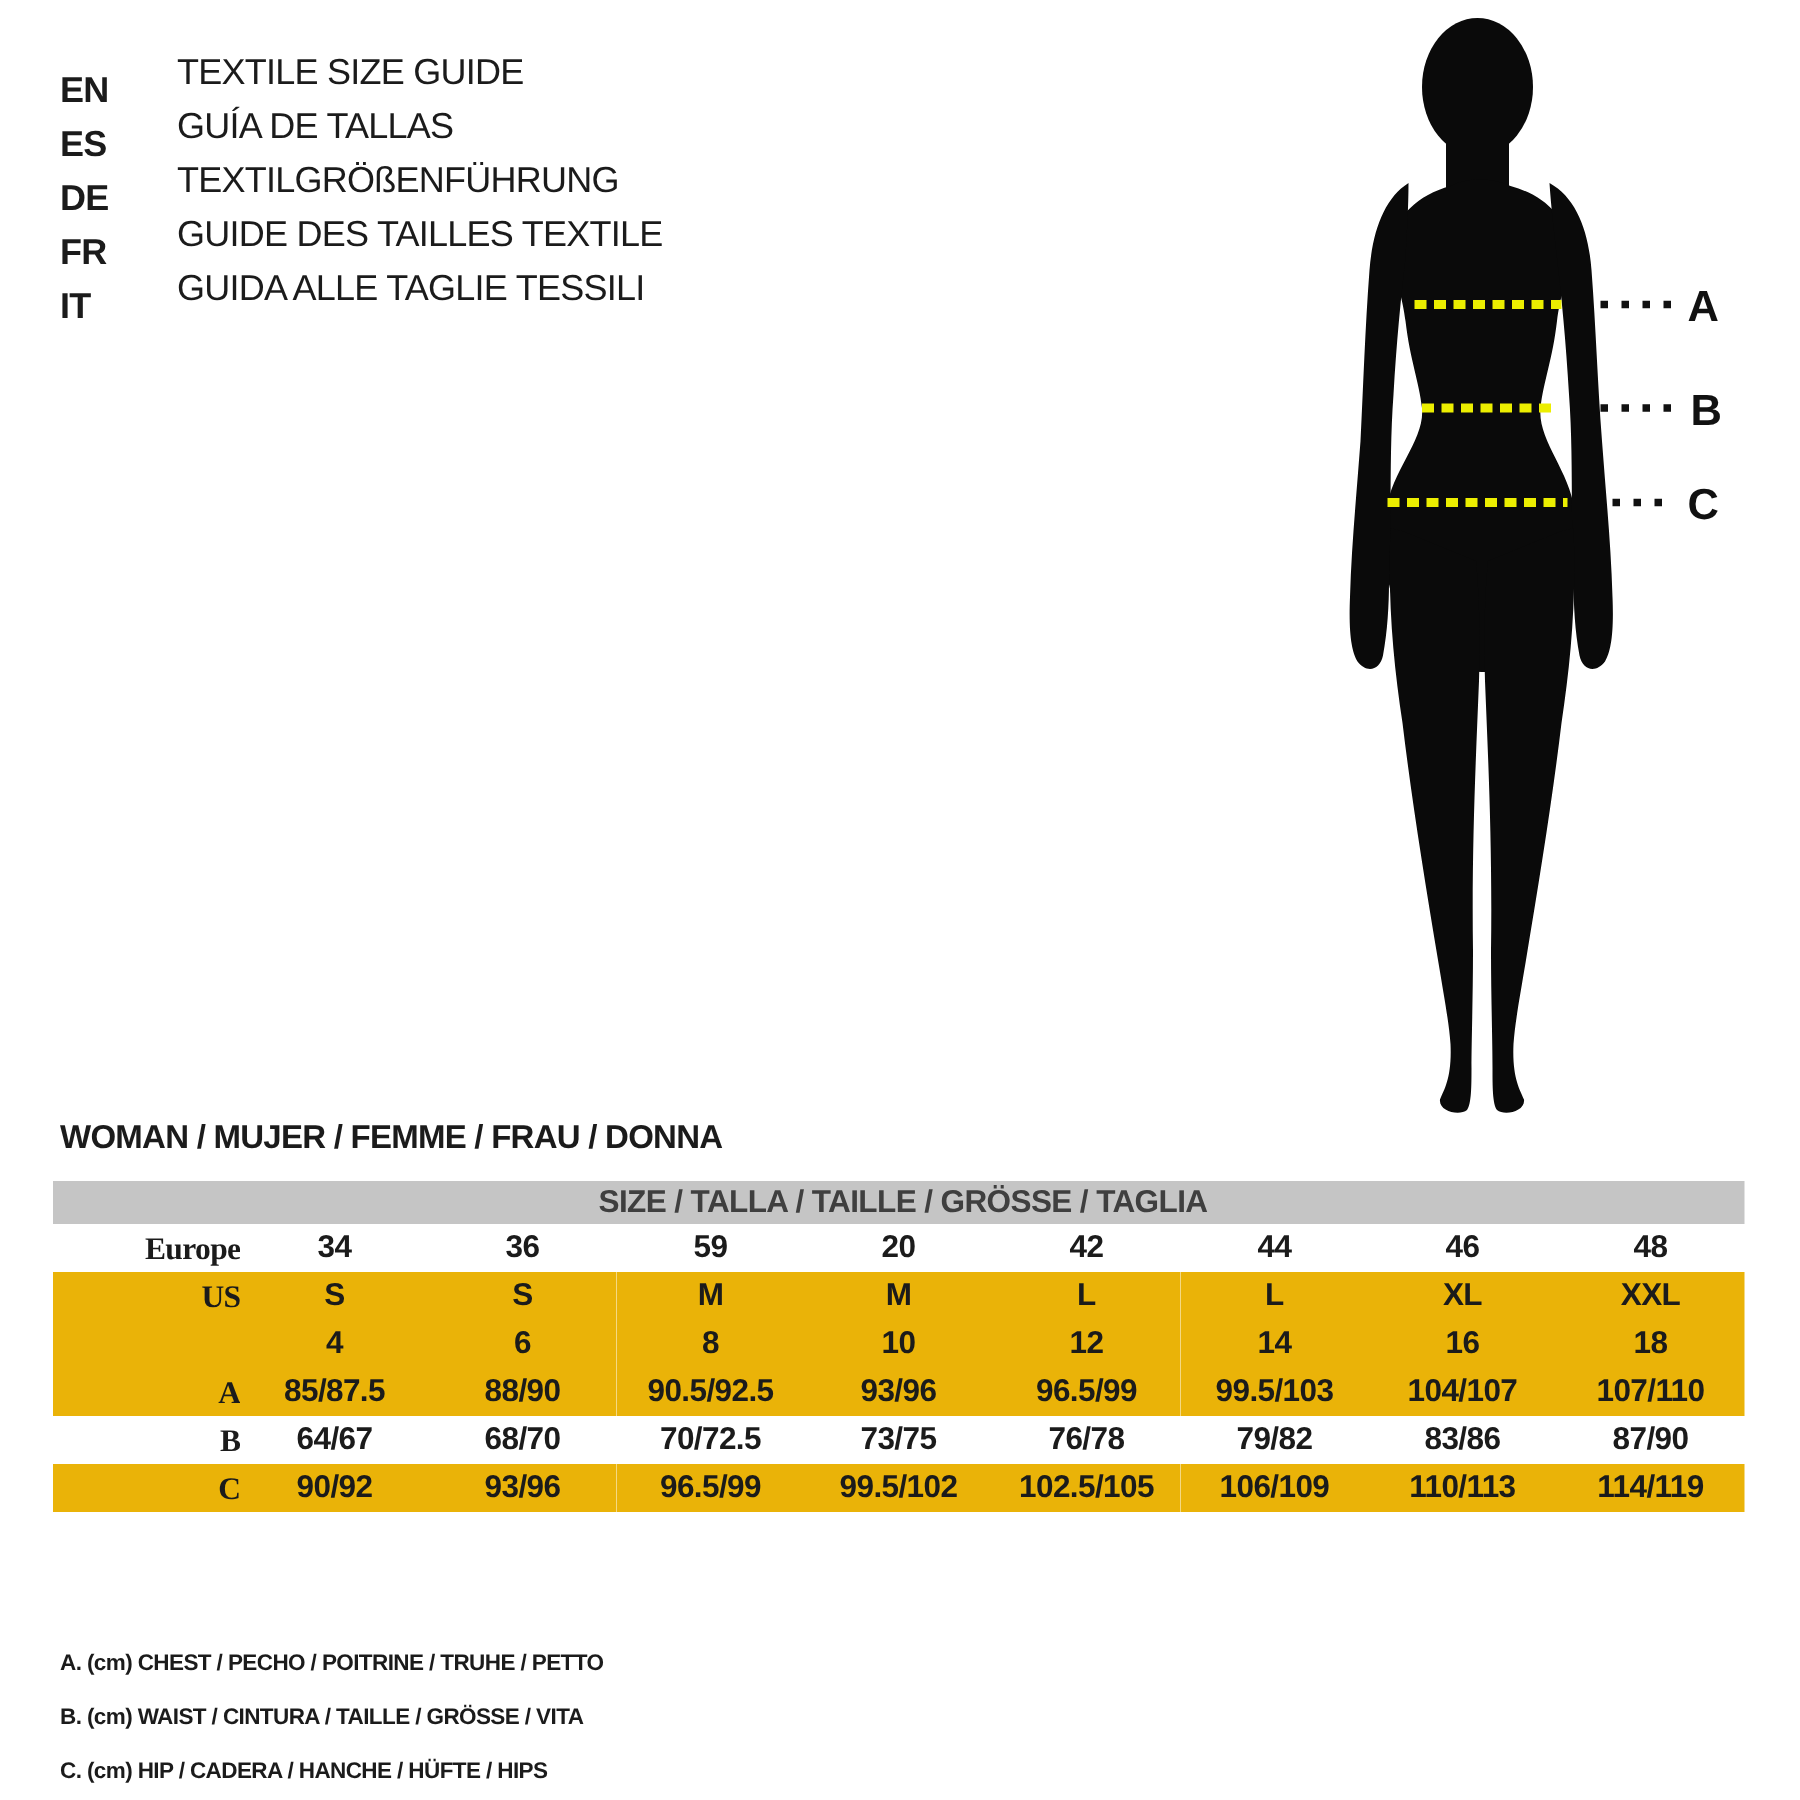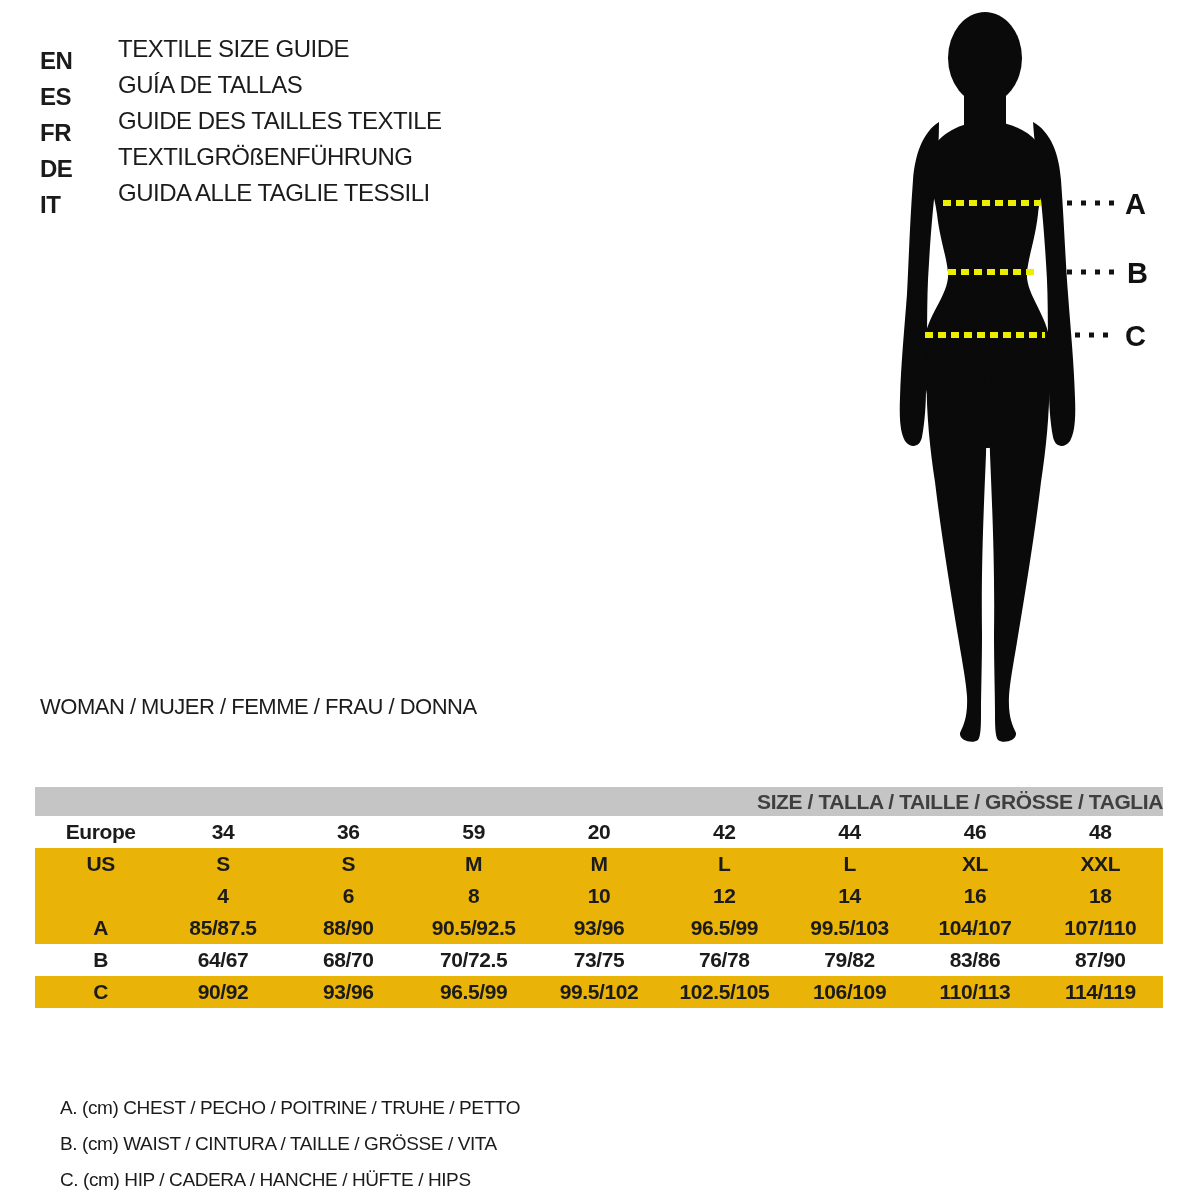--- a/index.html
+++ b/index.html
@@ -16,68 +16,68 @@
   .lang-code{width:78px;font-size:24px;font-weight:bold;letter-spacing:-0.5px;margin-top:24px;}
   .lang-label{font-size:24px;font-weight:normal;letter-spacing:-0.5px;white-space:nowrap;}
 
   
   .figure-wrap{position:absolute;left:875px;top:2px;width:290px;height:745px;}
   .figure-wrap svg{display:block;}
   .measure-label{font-size:29px;font-weight:bold;fill:#111;letter-spacing:-0.5px;}
 
   
   .section-title{
-    position:absolute;left:40px;top:694px;
-    font-size:22px;font-weight:normal;letter-spacing:-0.5px;
+    position:absolute;left:40px;top:745px;
+    font-size:22px;font-weight:bold;letter-spacing:-0.5px;
   }
 
   
   table.size-table{
     position:absolute;left:35px;top:787px;width:1128px;
     border-collapse:collapse;table-layout:fixed;
   }
   table.size-table td{
     height:32px;padding:0;
     font-size:21px;font-weight:bold;letter-spacing:-0.4px;
     text-align:center;vertical-align:middle;
     overflow:hidden;white-space:nowrap;
   }
   table.size-table tr.thead td{
     height:29px;background:#c5c5c5;color:#3f3f3f;
-    text-align:right;padding-left:6px;font-size:21px;
+    text-align:center;padding-left:6px;font-size:21px;
   }
   table.size-table td.rowlabel{
-    width:160px;text-align:center;padding-left:6px;
+    width:160px;text-align:right;padding-left:6px;font-family:Liberation Serif, serif;
   }
   table.size-table tr.shaded{background:#eab308;}
 
   
   .footnotes{position:absolute;left:40px;top:1090px;}
   .foot-line{height:36px;display:flex;align-items:center;
-    font-size:19px;font-weight:normal;letter-spacing:-0.4px;white-space:nowrap;margin-left:20px;}
+    font-size:15px;font-weight:bold;letter-spacing:-0.4px;white-space:nowrap;}
 </style>
 </head>
 <body>
 
 <div class="langs" id="language-list">
     <div class="lang-row">
       <span class="lang-code">EN</span>
       <span class="lang-label">TEXTILE SIZE GUIDE</span>
     </div>
     <div class="lang-row">
       <span class="lang-code">ES</span>
       <span class="lang-label">GUÍA DE TALLAS</span>
     </div>
     <div class="lang-row">
+      <span class="lang-code">DE</span>
+      <span class="lang-label">TEXTILGRÖßENFÜHRUNG</span>
+    </div>
+    <div class="lang-row">
       <span class="lang-code">FR</span>
       <span class="lang-label">GUIDE DES TAILLES TEXTILE</span>
-    </div>
-    <div class="lang-row">
-      <span class="lang-code">DE</span>
-      <span class="lang-label">TEXTILGRÖßENFÜHRUNG</span>
     </div>
     <div class="lang-row">
       <span class="lang-code">IT</span>
       <span class="lang-label">GUIDA ALLE TAGLIE TESSILI</span>
     </div>
   </div>
 
 <div class="figure-wrap">
   <svg width="290" height="745" viewBox="0 0 290 745" xmlns="http://www.w3.org/2000/svg">
     <g fill="#0a0a0a">

